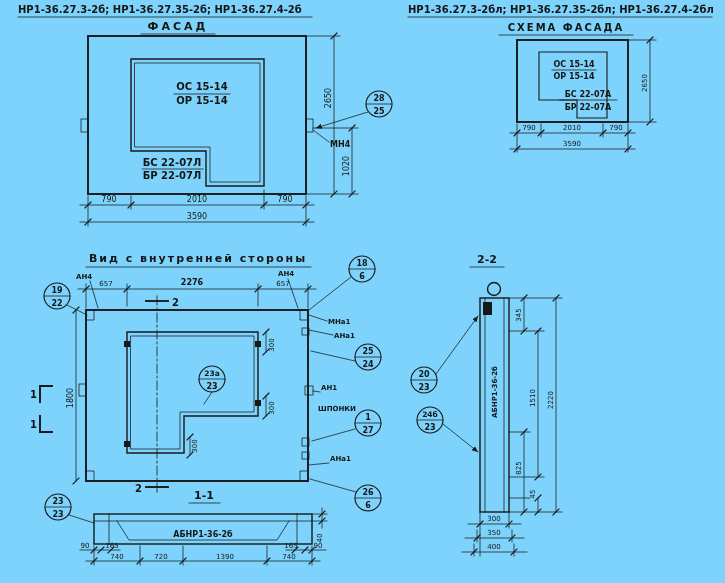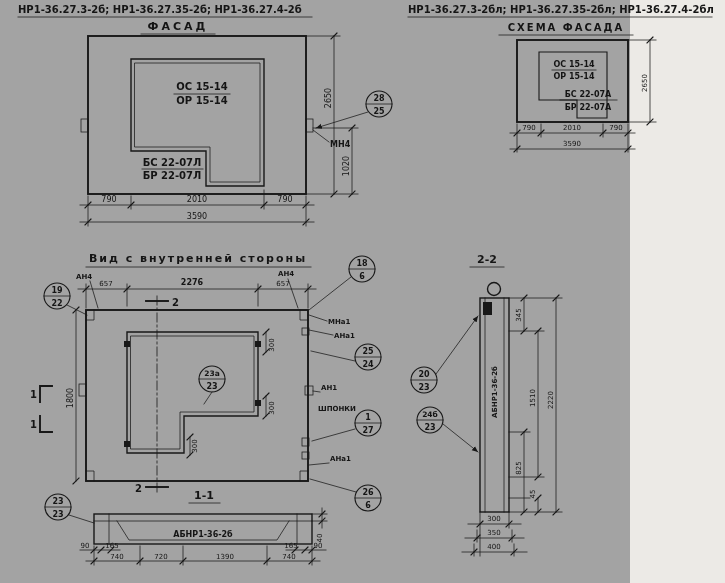--- a/index.html
+++ b/index.html
@@ -1,17 +1,17 @@
 <!DOCTYPE html>
 <html><head>
 <meta charset="utf-8">
 <style>
   html,body{margin:0;padding:0}
   body{width:725px;height:583px;background:#eceae6;overflow:hidden}
-  .sheet{width:630px;height:583px;background:#a3a3a3;position:relative}
+  .sheet{width:725px;height:583px;background:#7dd3fc;position:relative}
   svg{display:block}
   .ln{stroke:#181818;fill:none;stroke-width:1.1;stroke-linecap:square}
   .w2{stroke-width:1.9}
   .w14{stroke-width:1.4}
   .w07{stroke-width:0.75}
   .dd{stroke-dasharray:9 3 2 3;stroke-width:0.8}
   .blk{fill:#181818;stroke:none}
   text{fill:#151515;font-family:"DejaVu Sans",sans-serif;font-size:9px}
   .b{font-weight:bold}
   .t7{font-size:7px}

